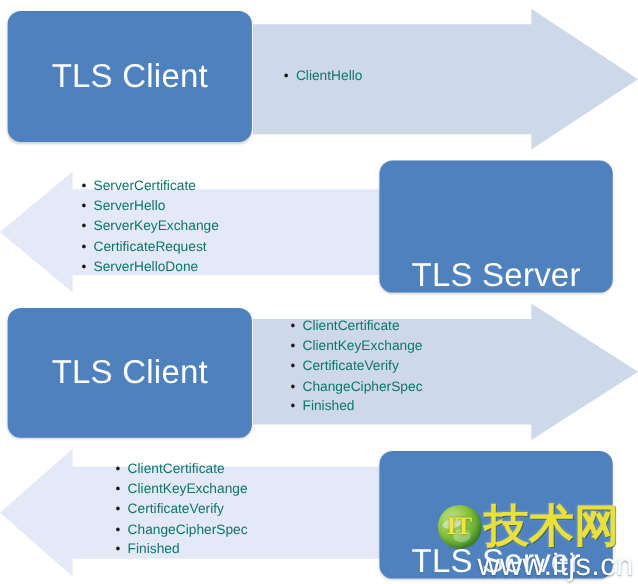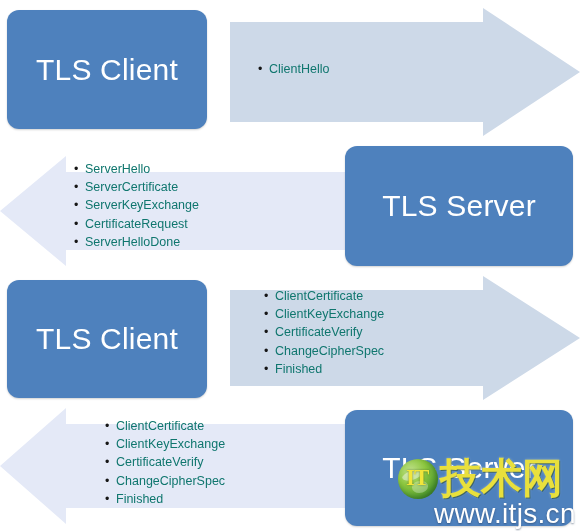--- a/index.html
+++ b/index.html
@@ -51,25 +51,26 @@
     color: #ffffff;
     font-size: 30px;
     font-weight: 400;
     letter-spacing: 0.2px;
     white-space: nowrap;
     line-height: 1;
   }
 
   .endpoint.client {
     left: 7px;
-    width: 200px;
+    width: 222px;
   }
   .endpoint.server {
     left: 345px;
-    width: 228px;
+    width: 212px;
+    align-items: flex-end;
   }
 
   .row-1 .endpoint { top: 10px; height: 119px; }
   .row-2 .endpoint { top: 6px;  height: 120px; }
   .row-3 .endpoint { top: 8px;  height: 118px; }
   .row-4 .endpoint { top: 8px;  height: 116px; }
 
   
   .arrow {
     position: absolute;
@@ -224,22 +225,22 @@
   <div class="row row-2">
     <div class="arrow arrow-left">
       <svg viewBox="0 0 350 110" preserveAspectRatio="none" aria-hidden="true">
         <polygon points="350,16 66,16 66,0 0,55 66,110 66,94 350,94" fill="#E4E9F7"></polygon>
       </svg>
     </div>
     <div class="endpoint server">
       <span class="endpoint-label">TLS Server</span>
     </div>
     <ul class="messages">
+      <li>ServerCertificate</li>
       <li>ServerHello</li>
-      <li>ServerCertificate</li>
       <li>ServerKeyExchange</li>
       <li>CertificateRequest</li>
       <li>ServerHelloDone</li>
     </ul>
   </div>
 
   <div class="row row-3">
     <div class="arrow arrow-right">
       <svg viewBox="0 0 350 124" preserveAspectRatio="none" aria-hidden="true">
         <polygon points="0,14 253,14 253,0 350,62 253,124 253,110 0,110" fill="#CDD9E8"></polygon>

